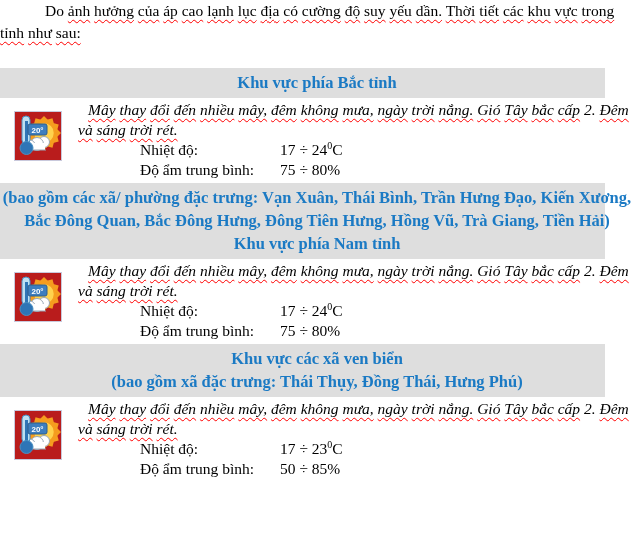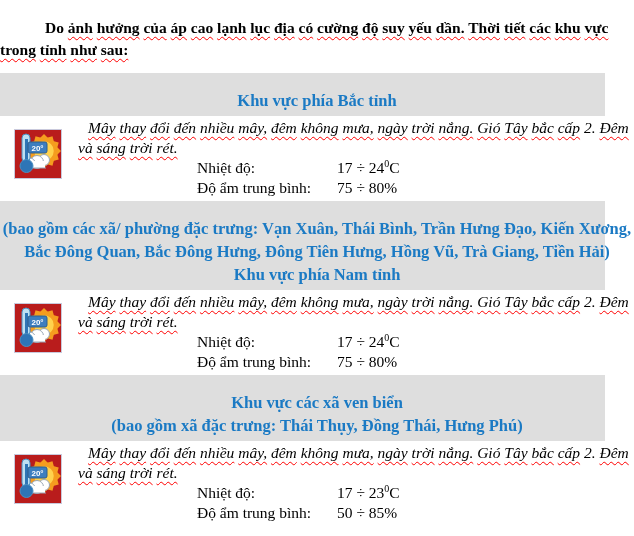--- a/index.html
+++ b/index.html
@@ -7,38 +7,37 @@
   .page {
     position:relative;
     width:634px; height:536px;
     background:#ffffff;
     font-family:"Liberation Serif","DejaVu Serif",serif;
     font-size:15.5px;
     color:#000;
     overflow:hidden;
   }
   .intro {
-    padding-top:17px;
+    padding-top:0;
     line-height:22px;
     text-indent:45px;
-    margin-bottom:12px;
-    font-weight:bold;
+    margin-bottom:24px;
   }
   
   .sq {
     text-decoration-line:underline;
     text-decoration-style:wavy;
     text-decoration-color:#ff0000;
     text-decoration-thickness:1px;
     text-underline-offset:3px;
   }
   .section-header {
     width:605px;
     background:#dedede;
-    padding:16px 0 4px 0;
+    padding:3px 0 4px 0;
   }
   .header-inner {
     width:634px;
     text-align:center;
     color:#1b7ac4;
     font-weight:bold;
     font-size:16.5px;
     line-height:23px;
   }
   .section-body {
@@ -54,21 +53,21 @@
     border:1px solid #c9c9dc;
   }
   .forecast {
     width:551px;
     line-height:20px;
     text-indent:10px;
     font-style:italic;
   }
   .metric-row {
     display:flex;
-    margin-left:119px;
+    margin-left:62px;
     line-height:20px;
   }
   .metric-label { width:140px; }
   .metric-value sup { font-size:10px; vertical-align:super; line-height:0; }
 </style>
 </head>
 <body>
 
 <div class="page">
 

